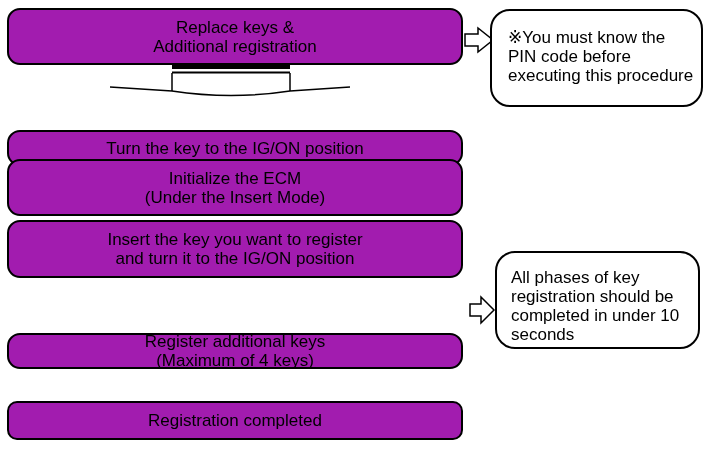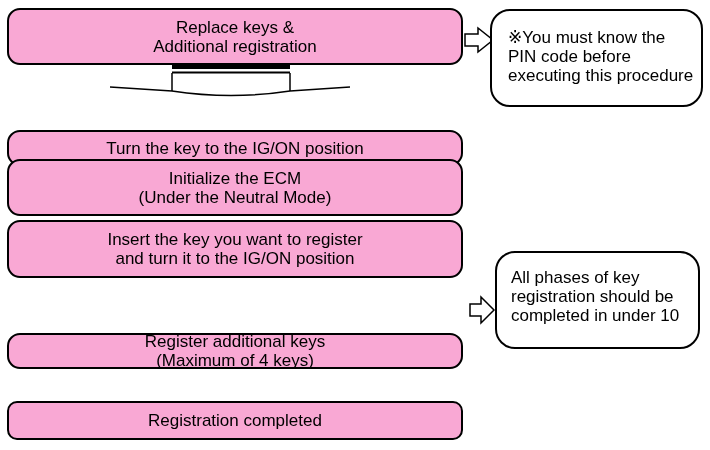--- a/index.html
+++ b/index.html
@@ -16,21 +16,21 @@
     overflow: hidden;
     color: #000000;
   }
   .flow-box {
     position: absolute;
     left: 7px;
     width: 456px;
     box-sizing: border-box;
     border: 2px solid #000000;
     border-radius: 13px;
-    background: #f9a8d4;
+    background: #a21caf;
     display: flex;
     flex-direction: column;
     justify-content: center;
     align-items: center;
     text-align: center;
   }
   .flow-box .line {
     font-size: 17px;
     line-height: 19px;
     white-space: nowrap;
@@ -70,21 +70,21 @@
     <path d="M72 31 Q131 40 190 31" fill="none" stroke="#000000" stroke-width="1.5"></path>
     <path d="M190 31 Q220 29 250 27" fill="none" stroke="#000000" stroke-width="1.5"></path>
   </svg>
 
   <div class="flow-box" style="top:110px;height:36px;margin-top:20px;">
     <div class="line">Turn the key to the IG/ON position</div>
   </div>
 
   <div class="flow-box" style="top:159px;height:57px;">
     <div class="line">Initialize the ECM</div>
-    <div class="line">(Under the Neutral Mode)</div>
+    <div class="line">(Under the Insert Mode)</div>
   </div>
 
   <div class="flow-box" style="top:220px;height:58px;">
     <div class="line">Insert the key you want to register</div>
     <div class="line">and turn it to the IG/ON position</div>
   </div>
 
 
   <div class="flow-box" style="top:333px;height:36px;">
     <div class="line">Register additional keys</div>
@@ -106,15 +106,16 @@
   </div>
 
   <svg class="svg-abs" style="left:467px;top:294px;" width="30" height="32" viewBox="0 0 30 32">
     <polygon points="3,10 14,10 14,3 27,16 14,29 14,22 3,22" fill="#ffffff" stroke="#000000" stroke-width="1.5"></polygon>
   </svg>
 
   <div class="note-box" style="left:495px;top:251px;width:205px;height:98px;padding:15px 0 0 14px;">
     <div class="line">All phases of key</div>
     <div class="line">registration should be</div>
     <div class="line">completed in under 10</div>
+    <div class="line">seconds</div>
   </div>
 
 </div>
 
 </body></html>

